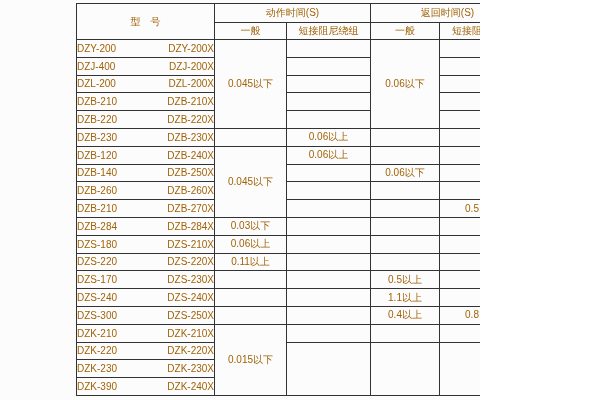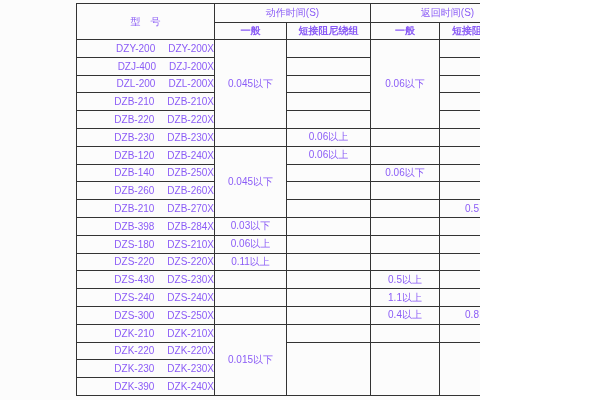--- a/index.html
+++ b/index.html
@@ -2,21 +2,21 @@
 <html><head>
 <meta charset="utf-8">
 <style>
   html, body { margin: 0; padding: 0; }
   .page {
     position: relative;
     width: 480px;
     height: 400px;
     background: #fcfcfc;
     font-family: "Liberation Sans", "DejaVu Sans", sans-serif;
-    color: #8b5cf6;
+    color: #a16207;
     overflow: hidden;
   }
   table.spec-table {
     position: absolute;
     left: 76px;
     top: 3px;
     width: 448px;
     border-collapse: collapse;
     table-layout: fixed;
     background: #fcfcfc;
@@ -25,25 +25,25 @@
     border: 1px solid #333;
     padding: 0;
     font-size: 10px;
     font-weight: normal;
     text-align: center;
     vertical-align: middle;
     overflow: hidden;
     white-space: nowrap;
   }
   .spec-table thead tr.h1 th { height: 18px; }
-  .spec-table thead tr.h2 th { height: 16px; font-weight: bold; }
+  .spec-table thead tr.h2 th { height: 16px; }
   .spec-table tbody td { height: 16.8px; }
   .model-inner {
     display: flex;
-    justify-content: flex-end;
+    justify-content: space-between;
     align-items: center;
     gap: 13px;
   }
 </style>
 </head>
 <body>
 
 <div class="page">
   <table class="spec-table">
     <colgroup>
@@ -172,21 +172,21 @@
               <span>DZB-270X</span>
             </div>
           </td>
           <td></td>
           <td></td>
           <td>0.5以上</td>
         </tr>
         <tr>
           <td>
             <div class="model-inner">
-              <span>DZB-398</span>
+              <span>DZB-284</span>
               <span>DZB-284X</span>
             </div>
           </td>
           <td>0.03以下</td>
           <td></td>
           <td></td>
           <td></td>
         </tr>
         <tr>
           <td>
@@ -208,21 +208,21 @@
             </div>
           </td>
           <td>0.11以上</td>
           <td></td>
           <td></td>
           <td></td>
         </tr>
         <tr>
           <td>
             <div class="model-inner">
-              <span>DZS-430</span>
+              <span>DZS-170</span>
               <span>DZS-230X</span>
             </div>
           </td>
           <td></td>
           <td></td>
           <td>0.5以上</td>
           <td></td>
         </tr>
         <tr>
           <td>

